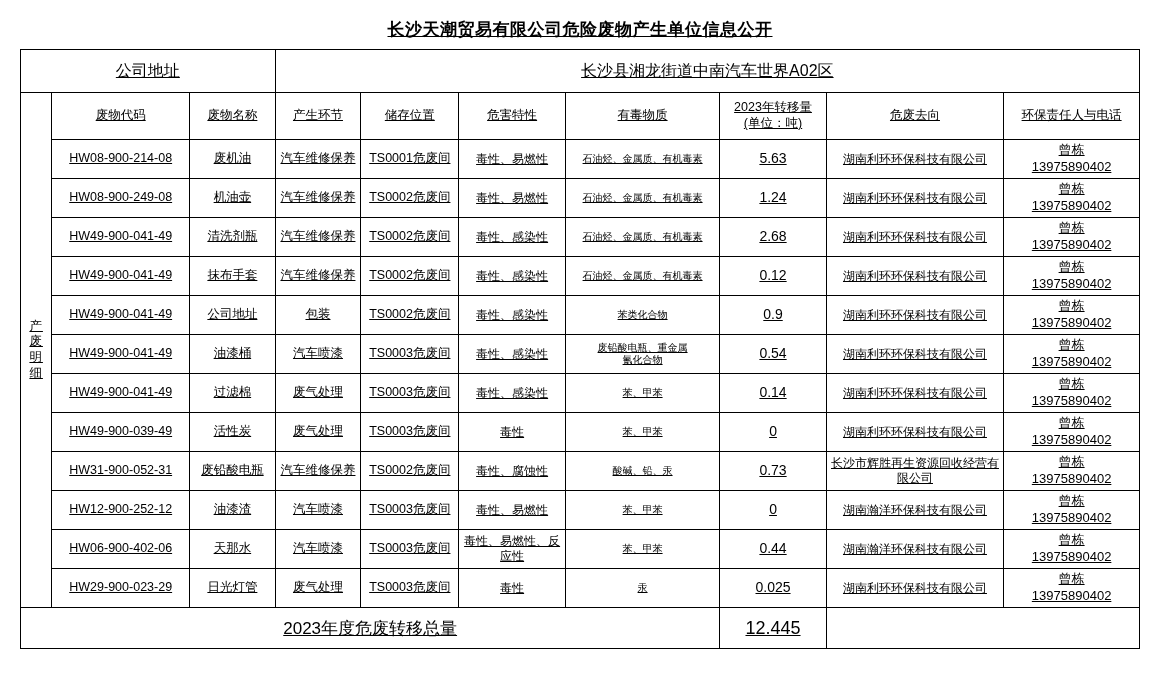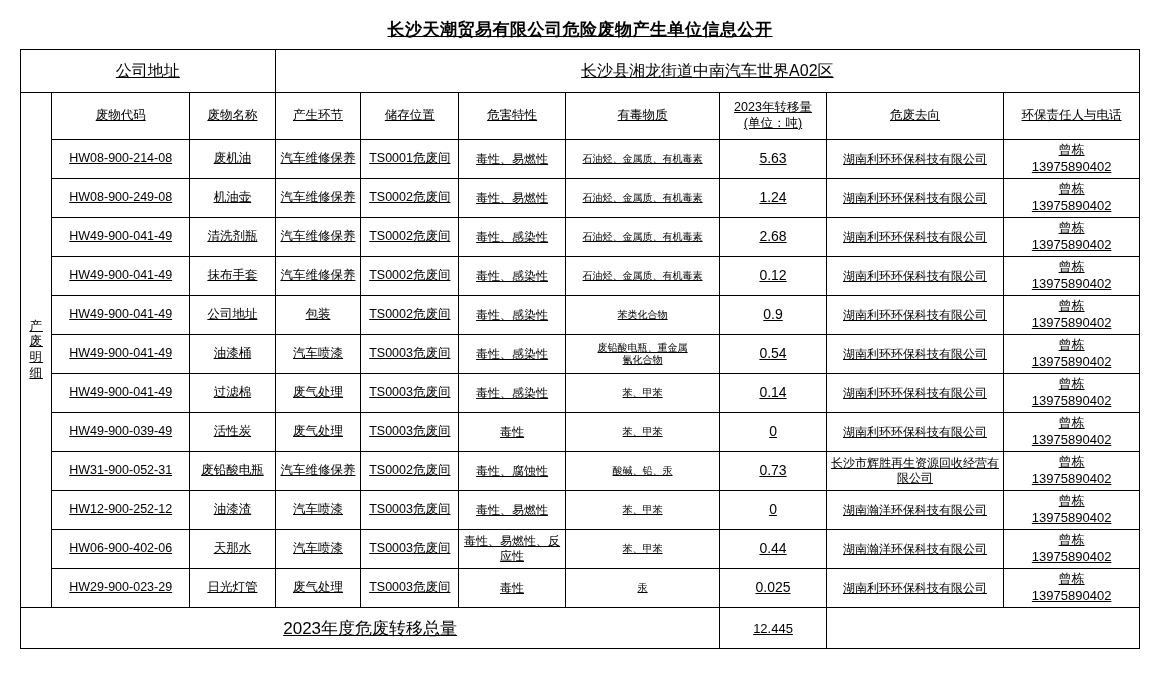--- a/index.html
+++ b/index.html
@@ -93,21 +93,21 @@
     font-size: 12px;
     line-height: 1.25;
   }
   .total-row td {
     height: 40px;
   }
   .total-label {
     font-size: 17px;
   }
   .total-value {
-    font-size: 13px;
+    font-size: 18px;
   }
   .nowrap-break {
     white-space: pre-line;
   }
 </style>
 </head>
 <body>
 
 <div class="page">
 

